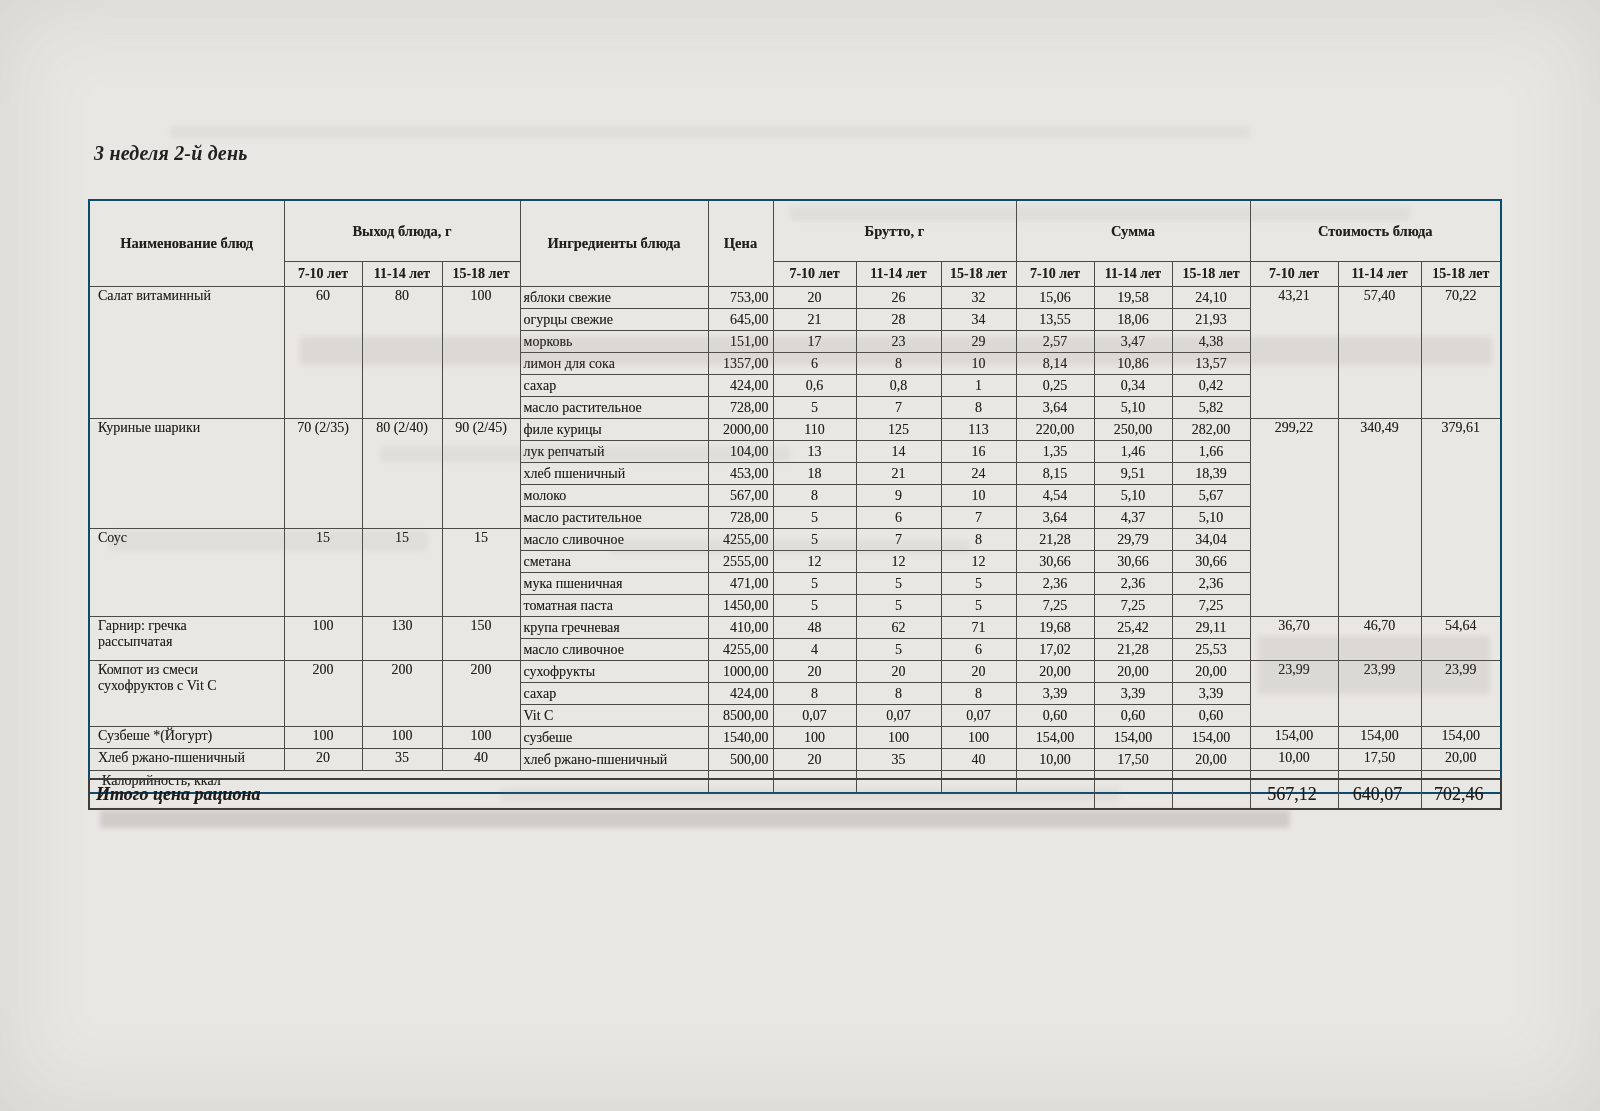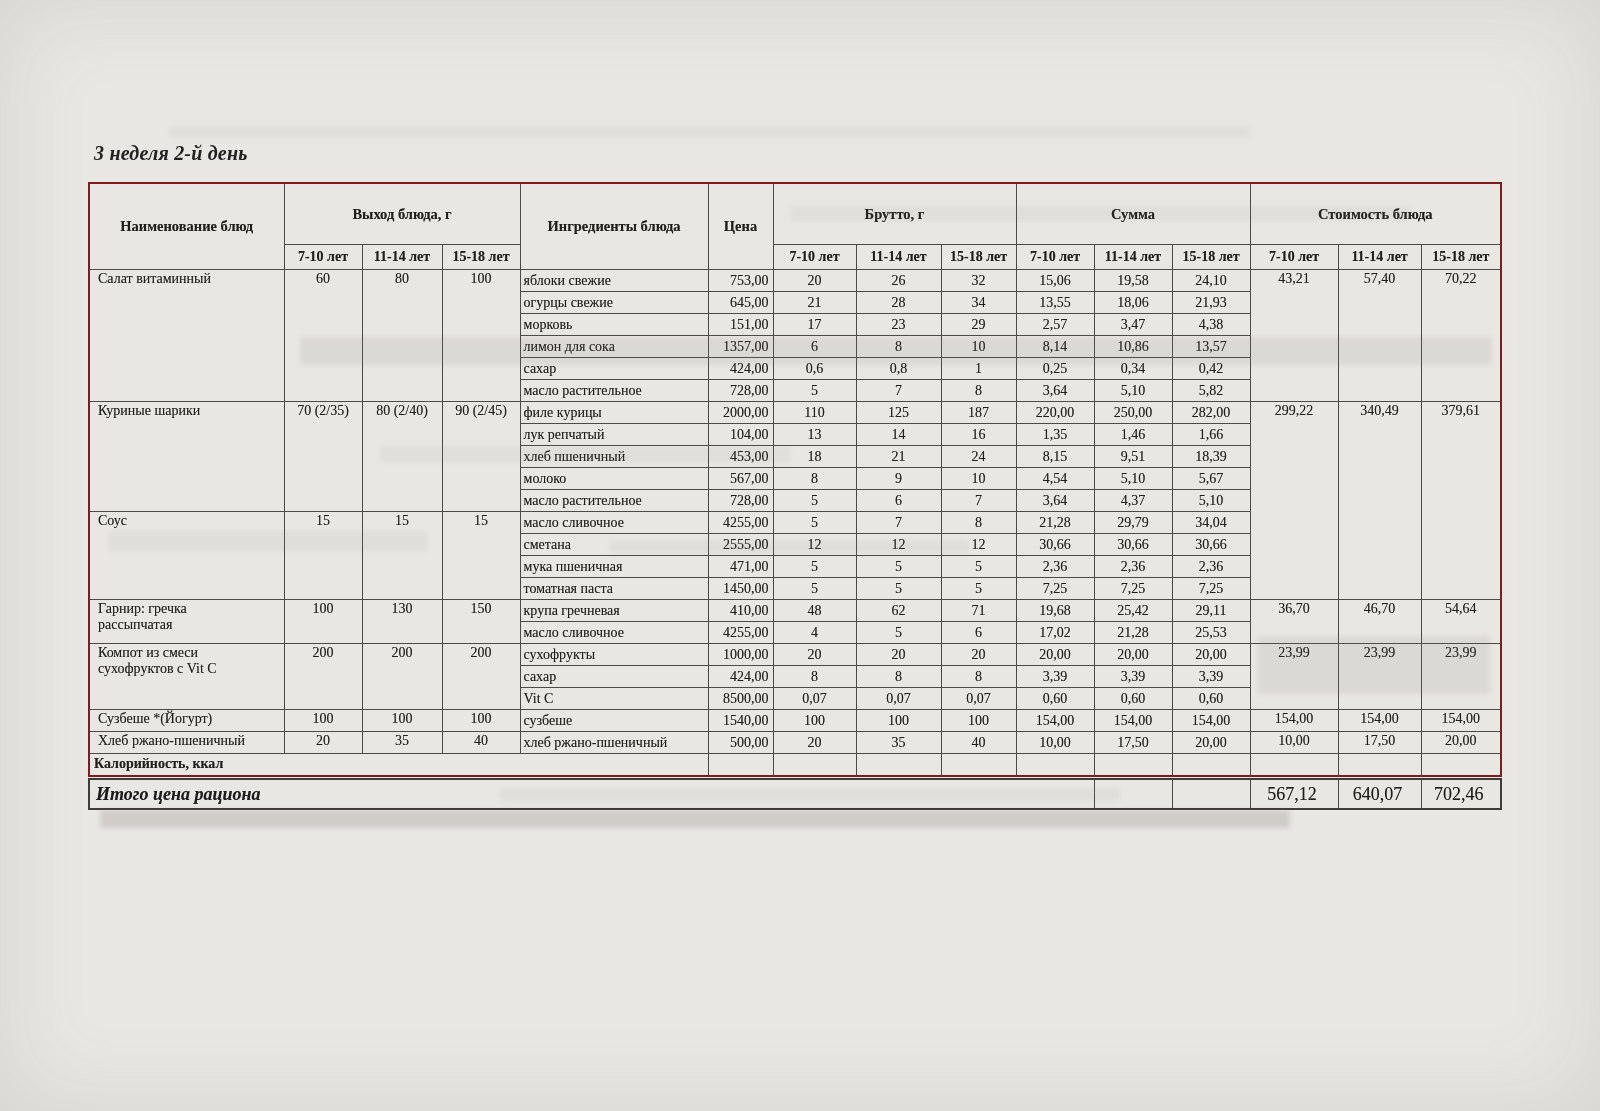--- a/index.html
+++ b/index.html
@@ -10,40 +10,40 @@
     font-family:"Liberation Serif", serif;
     color:#1d1c1a;
   }
   .sheet{position:absolute;inset:0;box-shadow:inset 0 0 90px rgba(95,90,84,0.14);}
   .title{
     position:absolute;left:94px;top:142px;
     font-size:20px;font-weight:bold;letter-spacing:0.2px;color:#23211f;font-style:italic;
   }
   table{border-collapse:collapse;table-layout:fixed;}
   .menu{
-    position:absolute;left:88px;top:182px;width:1412px;
-    border:2px solid #7f1d1d;
+    position:absolute;left:88px;top:199px;width:1412px;
+    border:2px solid #0c4a6e;
   }
   .menu th,.menu td{
     border:1px solid #4b4a45;
     padding:0 3px;
     font-size:14px;line-height:1.12;
     color:#201f1c;
     overflow:hidden;
     text-align:center;vertical-align:middle;
     text-shadow:0 0 0.5px rgba(35,33,30,0.45);
   }
   .menu thead tr.grp th{height:60px;font-weight:bold;font-size:14.5px;}
   .menu thead tr.ages th{height:24px;font-weight:bold;}
   .menu tbody tr{height:22px;}
   .menu td.dish{text-align:left;vertical-align:top;padding:1px 2px 0 8px;white-space:pre-line;}
   .menu td.ing{text-align:left;}
   .menu td.price{text-align:right;padding-right:4px;}
   .menu td.top{vertical-align:top;padding-top:1px;}
-  .menu td.cal-label{font-weight:bold;text-align:left;padding-left:4px;height:18px;}
+  .menu td.cal-label{font-weight:normal;text-align:left;padding-left:12px;height:18px;}
   .totals{
     position:absolute;left:88px;top:778px;width:1412px;
     border:2px solid #3e3d39;
   }
   .totals td{
     border:1px solid #4b4a45;height:26px;
     font-size:18px;color:#1d1c1a;
     text-shadow:0 0 0.5px rgba(35,33,30,0.45);
   }
   .totals td.total-label{font-weight:bold;font-style:italic;text-align:left;padding-left:6px;}
@@ -176,21 +176,21 @@
         </tr>
         <tr>
           <td class="dish" rowspan="5">Куриные шарики</td>
           <td class="top" rowspan="5">70 (2/35)</td>
           <td class="top" rowspan="5">80 (2/40)</td>
           <td class="top" rowspan="5">90 (2/45)</td>
           <td class="ing">филе курицы</td>
           <td class="price">2000,00</td>
           <td>110</td>
           <td>125</td>
-          <td>187</td>
+          <td>113</td>
           <td>220,00</td>
           <td>250,00</td>
           <td>282,00</td>
           <td class="top" rowspan="9">299,22</td>
           <td class="top" rowspan="9">340,49</td>
           <td class="top" rowspan="9">379,61</td>
         </tr>
         <tr>
           <td class="ing">лук репчатый</td>
           <td class="price">104,00</td>

